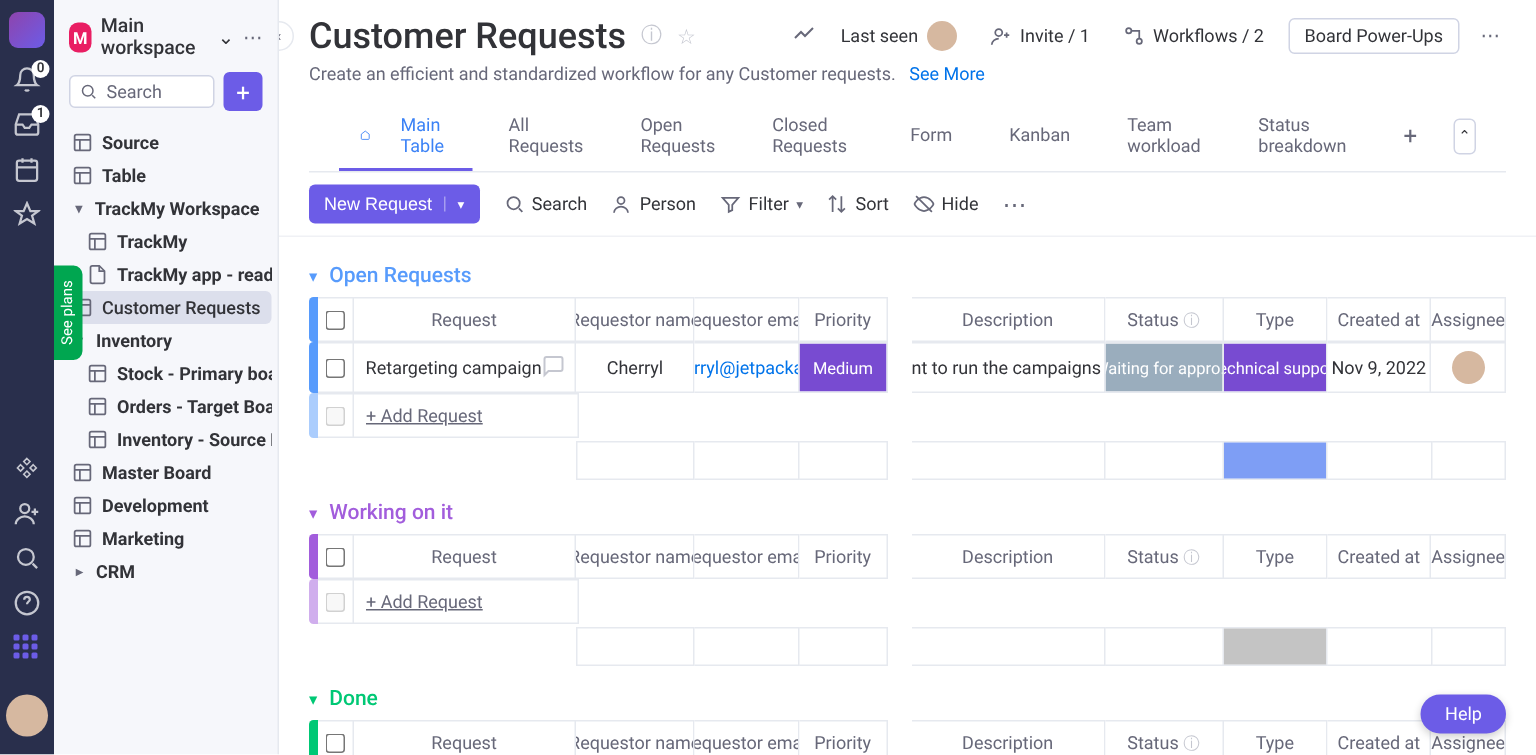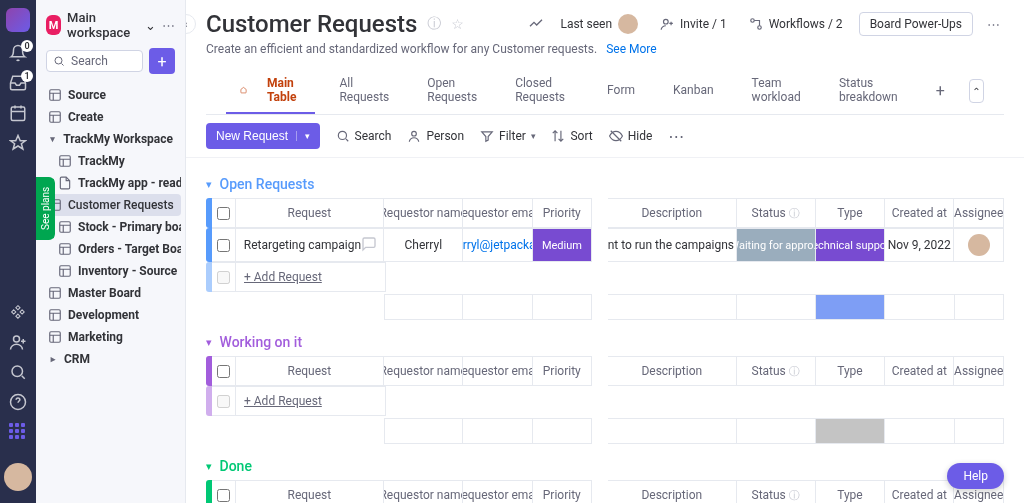--- a/index.html
+++ b/index.html
@@ -37,21 +37,21 @@
 .hdr-row1 .muted-ico { color: #c5c7d0; font-size: 14px; cursor: pointer; }
 .hdr-row1 .spacer { flex: 1; }
 .hdr-row1 .chip { display: flex; align-items: center; gap: 6px; font-size: 12px; color: #323338; cursor: pointer; padding: 4px 6px; }
 .hdr-row1 .chip .av { width: 20px; height: 20px; border-radius: 50%; background: #d6b8a0; }
 .hdr-row1 .btn-outline { border: 1px solid #d0d4e4; border-radius: 4px; padding: 4px 10px; font-size: 12px; cursor: pointer; }
 .hdr-row1 .dots { color: #676879; cursor: pointer; padding: 0 4px; }
 .hdr-sub { font-size: 12px; color: #676879; margin-top: 4px; }
 .hdr-sub a { color: #0073ea; text-decoration: none; margin-left: 6px; cursor: pointer; }
 .tabs { display: flex; align-items: center; gap: 10px; border-bottom: 1px solid #e6e9ef; margin-top: 12px; padding: 0 20px; position: relative; }
 .tab { padding: 8px 14px; font-size: 12px; color: #676879; cursor: pointer; display: flex; align-items: center; gap: 6px; border-bottom: 2px solid transparent; }
-.tab.active { color: #c2410c; border-bottom-color: #6c5ce7; font-weight: 700; gap: 20px; }
+.tab.active { color: #3b82f6; border-bottom-color: #6c5ce7; font-weight: 400; gap: 20px; }
 .tab .home { width: 12px; height: 12px; }
 .tab.add { font-size: 16px; color: #676879; }
 .tabs .scroll-up { margin-left: auto; width: 24px; height: 24px; border: 1px solid #d0d4e4; border-radius: 4px; display: flex; align-items: center; justify-content: center; font-size: 10px; cursor: pointer; }
 .toolbar { display: flex; align-items: center; gap: 16px; padding: 8px 20px; border-bottom: 1px solid #f0f1f5; }
 .btn-primary { background: #6c5ce7; color: #fff; border: none; border-radius: 4px; padding: 6px 10px; font-size: 12px; cursor: pointer; display: flex; align-items: center; gap: 8px; }
 .btn-primary .dd { border-left: 1px solid rgba(255,255,255,.4); padding-left: 8px; font-size: 9px; }
 .tool { display: flex; align-items: center; gap: 5px; font-size: 12px; color: #323338; cursor: pointer; }
 .tool svg, .tool .ic { width: 14px; height: 14px; color: #676879; }
 .tool .dd { font-size: 9px; color: #676879; }
 .tool.more { color: #676879; font-size: 16px; }
@@ -184,21 +184,21 @@
             <rect x="3" y="3" width="18" height="18" rx="2"></rect>
             <path d="M3 9h18M9 9v12"></path>
           </svg>
           <span>Source</span>
         </div>
         <div class="tree-item">
           <svg class="ti-ico" viewBox="0 0 24 24" fill="none" stroke="currentColor" stroke-width="2">
             <rect x="3" y="3" width="18" height="18" rx="2"></rect>
             <path d="M3 9h18M9 9v12"></path>
           </svg>
-          <span>Create</span>
+          <span>Table</span>
         </div>
         <div class="tree-item">
           <span class="caret">▾</span>
           <span>TrackMy Workspace</span>
         </div>
         <div class="tree-item ind1">
           <svg class="ti-ico" viewBox="0 0 24 24" fill="none" stroke="currentColor" stroke-width="2">
             <rect x="3" y="3" width="18" height="18" rx="2"></rect>
             <path d="M3 9h18M9 9v12"></path>
           </svg>
@@ -210,20 +210,24 @@
             <path d="M14 2v6h6"></path>
           </svg>
           <span>TrackMy app - readme</span>
         </div>
         <div class="tree-item active">
           <svg class="ti-ico" viewBox="0 0 24 24" fill="none" stroke="currentColor" stroke-width="2">
             <rect x="3" y="3" width="18" height="18" rx="2"></rect>
             <path d="M3 9h18M9 9v12"></path>
           </svg>
           <span>Customer Requests</span>
+        </div>
+        <div class="tree-item">
+          <span class="caret">▾</span>
+          <span>Inventory</span>
         </div>
         <div class="tree-item ind1">
           <svg class="ti-ico" viewBox="0 0 24 24" fill="none" stroke="currentColor" stroke-width="2">
             <rect x="3" y="3" width="18" height="18" rx="2"></rect>
             <path d="M3 9h18M9 9v12"></path>
           </svg>
           <span>Stock - Primary board</span>
         </div>
         <div class="tree-item ind1">
           <svg class="ti-ico" viewBox="0 0 24 24" fill="none" stroke="currentColor" stroke-width="2">

